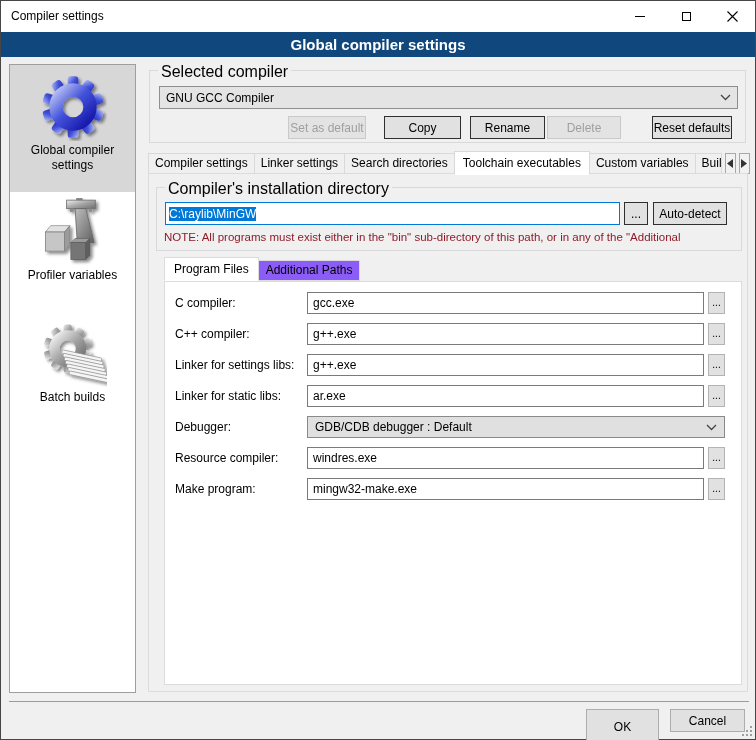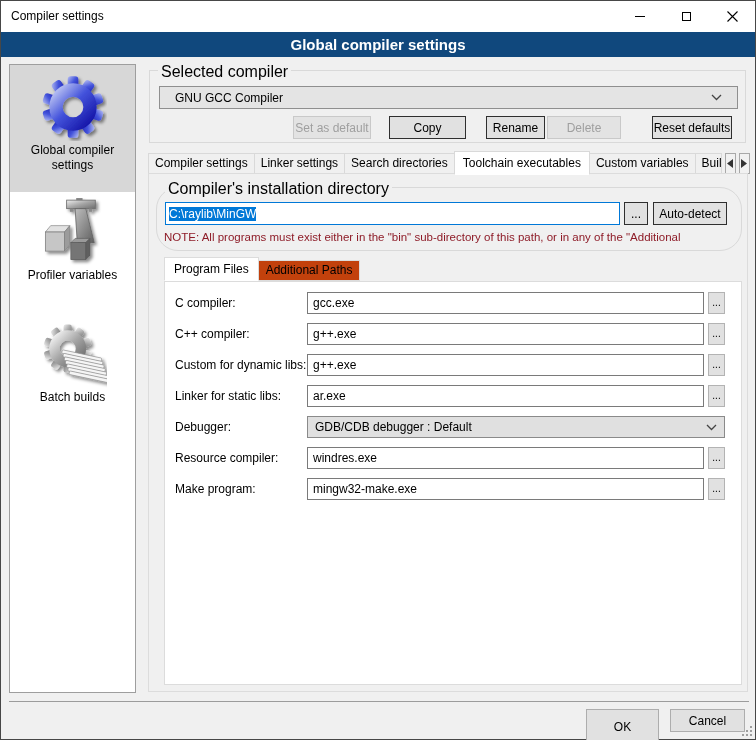--- a/index.html
+++ b/index.html
@@ -30,55 +30,55 @@
   .side-icon { display:block; margin:8px auto 2px auto; width:68px; height:68px; }
   .si-2 .side-icon { margin-top:2px; }
   .si-3 .side-icon { margin-top:2px; }
   .side-label { display:block; font-size:12px; line-height:1.25; padding:0 6px; }
 
   
   .group { position:absolute; border:1px solid #d9d9d9; }
   .group-label { position:absolute; top:-8px; left:8px; background:#f0f0f0; padding:0 3px; font-size:16px; white-space:nowrap; }
 
   #grp-compiler { left:148px; top:69px; width:597px; height:73px; }
-  .combo { background:#e4e4e4; border:1px solid #8f8f8f; display:flex; align-items:center; padding:0 15px; cursor:default; }
+  .combo { background:#e4e4e4; border:1px solid #8f8f8f; display:flex; align-items:center; padding:0 6px; cursor:default; }
   .combo .chev { margin-left:auto; }
   #main-combo { position:absolute; left:9px; top:15px; width:579px; height:23px; }
 
   .btnrow { position:absolute; right:13px; top:45px; display:flex; height:23px; }
   .btn { background:#e1e1e1; border:1px solid #2f2f2f; font-family:"Liberation Sans",sans-serif; font-size:12px; height:23px; cursor:default; padding:0; }
   .btn:disabled { color:#9f9f9f; border-color:#c9c9c9; background:#e3e3e3; }
   .b-setdef { width:78px; }
   .b-copy { width:77px; margin-left:18px; }
-  .b-rename { width:59px; margin-left:20px; }
+  .b-rename { width:75px; margin-left:9px; }
   .b-delete { width:74px; margin-left:2px; }
   .b-reset { width:80px; margin-left:31px; }
 
   
   .tabs { position:absolute; left:147px; top:149px; width:602px; height:24px; display:flex; align-items:flex-end; }
   .tab { height:21px; line-height:19px; background:#f0f0f0; border:1px solid #d9d9d9; padding:0 6px; white-space:nowrap; margin-left:-1px; cursor:default; }
   .tab:first-child { margin-left:0; }
   .tab.active { height:24px; line-height:22px; background:#fff; border-bottom:1px solid #fff; position:relative; z-index:2; margin-bottom:-1px; padding:0 8px; }
   .tab.clipped { width:40px; overflow:hidden; padding-right:0; }
   .tabarrow { width:17px; height:21px; margin-left:3px; background:#f1f1f1; border:1px solid #a8a8a8; display:flex; align-items:center; justify-content:center; cursor:default; }
 
   .tabpage { position:absolute; left:147px; top:172px; width:600px; height:519px; background:#f0f0f0; border:1px solid #dcdcdc; }
 
   
-  #grp-dir { left:155px; top:186px; width:586px; height:64px;border-radius:22px; }
+  #grp-dir { left:155px; top:186px; width:586px; height:64px; }
   .dirrow { position:absolute; left:8px; top:14px; display:flex; height:27px; }
   .pathbox { width:455px; height:23px; background:#fff; border:1px solid #0078d7; padding:1px 3px; display:flex; align-items:center; overflow:hidden; white-space:nowrap; cursor:text; }
   .pathbox .sel { background:#0078d7; color:#fff; }
   .mini-browse { width:24px; height:23px; margin-left:4px; border:1px solid #2f2f2f; }
   .autodetect { width:74px; height:23px; margin-left:5px; border:1px solid #2f2f2f; }
   .note { position:absolute; left:7px; top:43px; width:573px; overflow:hidden; white-space:nowrap; color:#8e1c28; font-size:11.5px; }
 
   
   .subtabs { position:absolute; left:163px; top:256px; height:24px; display:flex; align-items:flex-end; }
-  .subtab { height:21px; line-height:19px; background:#c2410c; border:1px solid #dcdcdc; padding:0 7px; margin-left:-1px; white-space:nowrap; cursor:default; }
+  .subtab { height:21px; line-height:19px; background:#8b5cf6; border:1px solid #dcdcdc; padding:0 7px; margin-left:-1px; white-space:nowrap; cursor:default; }
   .subtab.active { height:24px; line-height:22px; background:#fff; border-bottom:1px solid #fff; position:relative; z-index:2; margin-left:0; padding:0 9px; }
   .subpanel { position:absolute; left:163px; top:280px; width:578px; height:404px; background:#fff; border:1px solid #dcdcdc; }
 
   .frow { position:absolute; left:10px; right:10px; height:23px; }
   .flabel { position:absolute; left:0; top:4px; white-space:nowrap; }
   .ftext { position:absolute; left:132px; top:0; width:397px; height:22px; border:1px solid #7a7a7a; background:#fff; padding:0 5px; font-family:"Liberation Sans",sans-serif; font-size:12px; color:#000; }
   .fbrowse { position:absolute; left:533px; top:0; width:17px; height:22px; background:#e1e1e1; border:1px solid #b3b3b3; font-size:10px; line-height:1; cursor:default; }
   .fcombo { position:absolute; left:132px; top:0; width:418px; height:22px; background:#e0e0e0; border:1px solid #8a8a8a; padding:0 7px; }
   .r1{top:10px}.r2{top:41px}.r3{top:72px}.r4{top:103px}.r5{top:134px}.r6{top:165px}.r7{top:196px}
 
@@ -271,21 +271,21 @@
       <span class="flabel">C compiler:</span>
       <input class="ftext" value="gcc.exe" style="">
       <button class="fbrowse">...</button>
     </div>
     <div class="frow r2">
       <span class="flabel">C++ compiler:</span>
       <input class="ftext" value="g++.exe" style="">
       <button class="fbrowse">...</button>
     </div>
     <div class="frow r3">
-      <span class="flabel">Custom for dynamic libs:</span>
+      <span class="flabel">Linker for settings libs:</span>
       <input class="ftext" value="g++.exe" style="">
       <button class="fbrowse">...</button>
     </div>
     <div class="frow r4">
       <span class="flabel">Linker for static libs:</span>
       <input class="ftext" value="ar.exe" style="">
       <button class="fbrowse">...</button>
     </div>
     <div class="frow r5">
       <span class="flabel">Debugger:</span>

